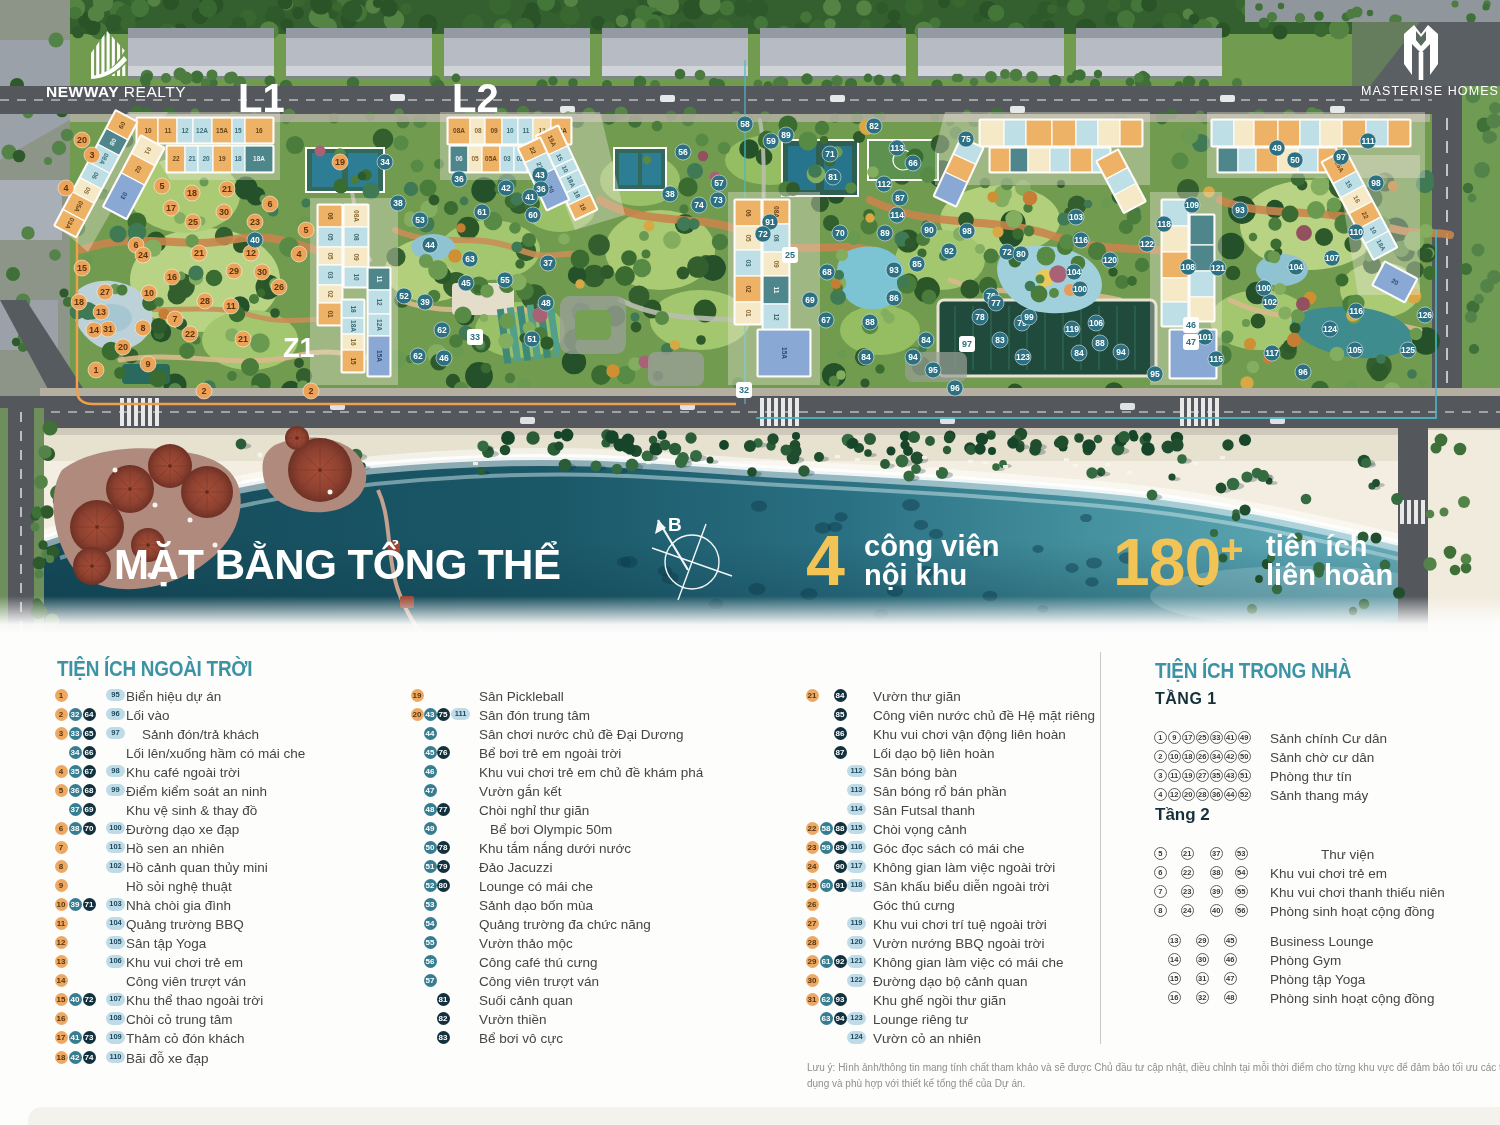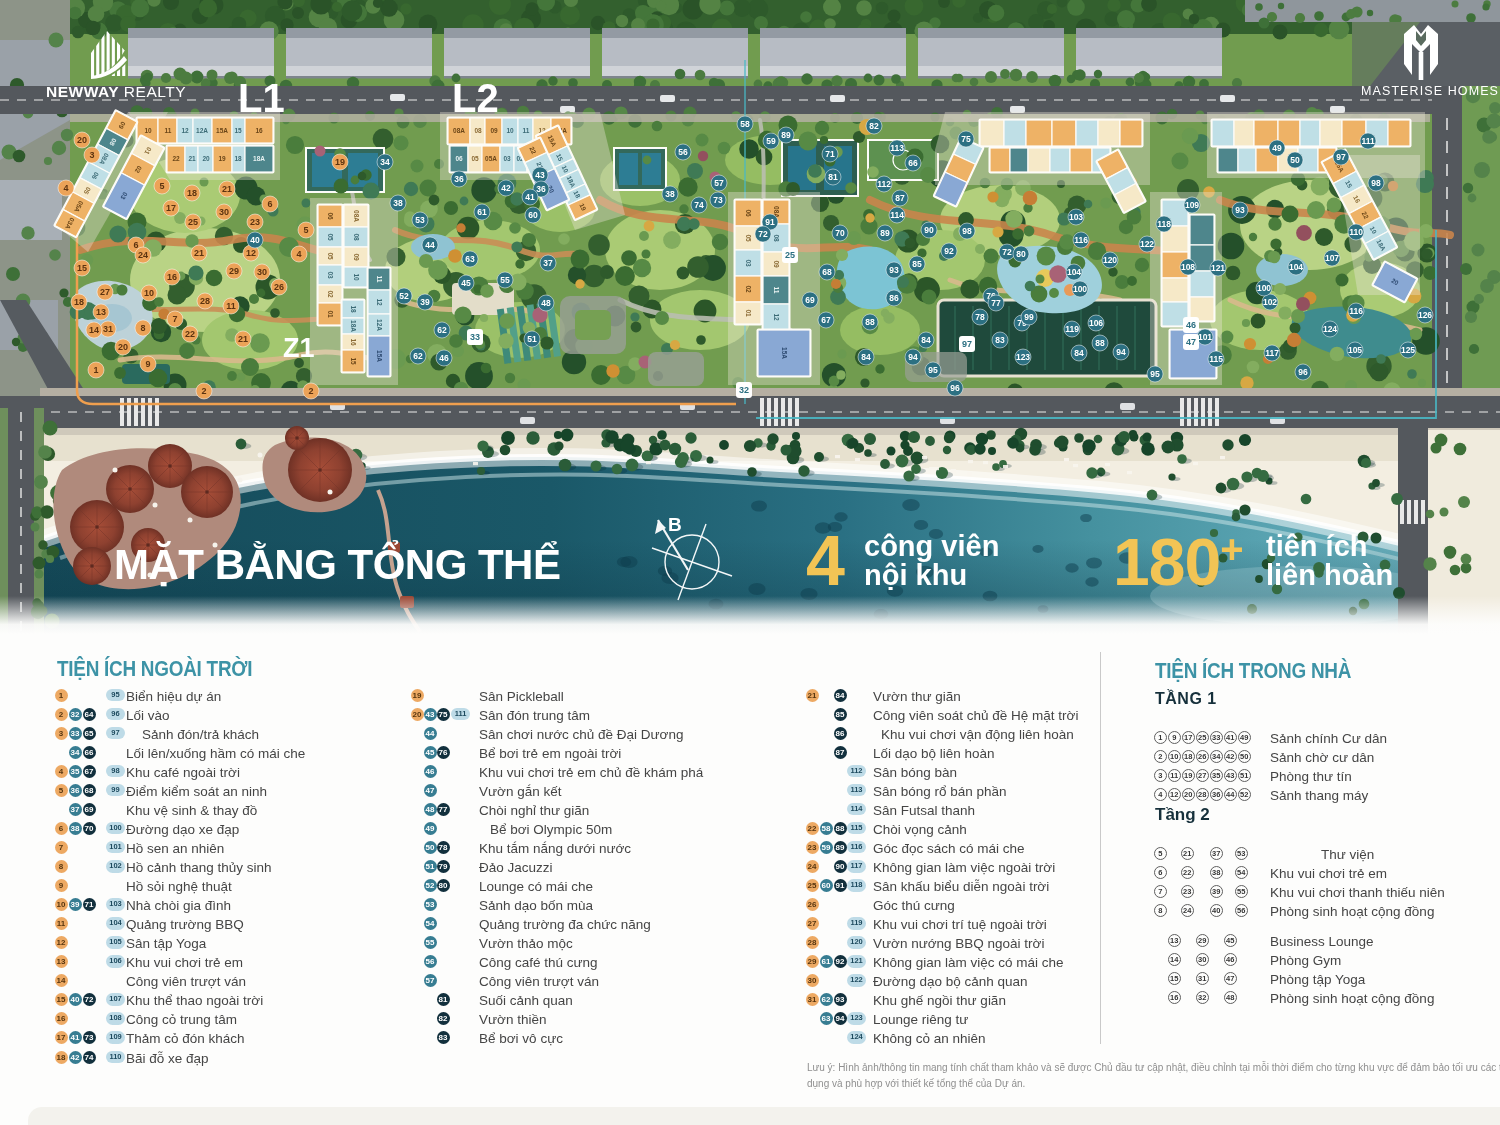--- a/index.html
+++ b/index.html
@@ -2127,21 +2127,21 @@
       <span class="ltxt" style="left:72px">Đường dạo xe đạp</span>
     </div>
     <div class="lrow" style="left:54px;top:840.9px">
       <span class="bo" style="left:0.5px">7</span>
       <span class="bp" style="left:52px">101</span>
       <span class="ltxt" style="left:72px">Hồ sen an nhiên</span>
     </div>
     <div class="lrow" style="left:54px;top:860.0px">
       <span class="bo" style="left:0.5px">8</span>
       <span class="bp" style="left:52px">102</span>
-      <span class="ltxt" style="left:72px">Hồ cảnh thang thủy sinh</span>
+      <span class="ltxt" style="left:72px">Hồ cảnh quan thủy mini</span>
     </div>
     <div class="lrow" style="left:54px;top:879.0px">
       <span class="bo" style="left:0.5px">9</span>
       <span class="ltxt" style="left:72px">Hồ  sỏi nghệ thuật</span>
     </div>
     <div class="lrow" style="left:54px;top:898.0px">
       <span class="bo" style="left:0.5px">10</span>
       <span class="bt" style="left:14.5px">39</span>
       <span class="bd" style="left:28.5px">71</span>
       <span class="bp" style="left:52px">103</span>
@@ -2169,21 +2169,21 @@
     <div class="lrow" style="left:54px;top:993.3px">
       <span class="bo" style="left:0.5px">15</span>
       <span class="bt" style="left:14.5px">40</span>
       <span class="bd" style="left:28.5px">72</span>
       <span class="bp" style="left:52px">107</span>
       <span class="ltxt" style="left:72px">Khu thể thao ngoài trời</span>
     </div>
     <div class="lrow" style="left:54px;top:1012.4px">
       <span class="bo" style="left:0.5px">16</span>
       <span class="bp" style="left:52px">108</span>
-      <span class="ltxt" style="left:72px">Công cỏ trung tâm</span>
+      <span class="ltxt" style="left:72px">Chòi cỏ trung tâm</span>
     </div>
     <div class="lrow" style="left:54px;top:1031.4px">
       <span class="bo" style="left:0.5px">17</span>
       <span class="bt" style="left:14.5px">41</span>
       <span class="bd" style="left:28.5px">73</span>
       <span class="bp" style="left:52px">109</span>
       <span class="ltxt" style="left:72px">Thảm cỏ đón khách</span>
     </div>
     <div class="lrow" style="left:54px;top:1050.5px">
       <span class="bo" style="left:0.5px">18</span>
@@ -2276,25 +2276,25 @@
       <span class="bd" style="left:26.5px">83</span>
       <span class="ltxt" style="left:69px">Bể bơi vô cực</span>
     </div>
     <div class="lrow" style="left:805px;top:688.5px">
       <span class="bo" style="left:0.5px">21</span>
       <span class="bd" style="left:28.5px">84</span>
       <span class="ltxt" style="left:68px">Vườn thư giãn</span>
     </div>
     <div class="lrow" style="left:805px;top:707.5px">
       <span class="bd" style="left:28.5px">85</span>
-      <span class="ltxt" style="left:68px">Công viên soát chủ đề Hệ mặt trời</span>
+      <span class="ltxt" style="left:68px">Công viên nước chủ đề Hệ mặt riêng</span>
     </div>
     <div class="lrow" style="left:805px;top:726.6px">
       <span class="bd" style="left:28.5px">86</span>
-      <span class="ltxt" style="left:76px">Khu vui chơi vận động liên hoàn</span>
+      <span class="ltxt" style="left:68px">Khu vui chơi vận động liên hoàn</span>
     </div>
     <div class="lrow" style="left:805px;top:745.6px">
       <span class="bd" style="left:28.5px">87</span>
       <span class="ltxt" style="left:68px">Lối dạo bộ liên hoàn</span>
     </div>
     <div class="lrow" style="left:805px;top:764.7px">
       <span class="bp" style="left:42px">112</span>
       <span class="ltxt" style="left:68px">Sân bóng bàn</span>
     </div>
     <div class="lrow" style="left:805px;top:783.8px">
@@ -2365,21 +2365,21 @@
       <span class="ltxt" style="left:68px">Khu ghế ngồi thư giãn</span>
     </div>
     <div class="lrow" style="left:805px;top:1012.4px">
       <span class="bt" style="left:14.5px">63</span>
       <span class="bd" style="left:28.5px">94</span>
       <span class="bp" style="left:42px">123</span>
       <span class="ltxt" style="left:68px">Lounge riêng tư</span>
     </div>
     <div class="lrow" style="left:805px;top:1031.4px">
       <span class="bp" style="left:42px">124</span>
-      <span class="ltxt" style="left:68px">Không cỏ an nhiên</span>
+      <span class="ltxt" style="left:68px">Vườn cỏ an nhiên</span>
     </div>
     <div style="position:absolute;left:1100px;top:652px;width:1px;height:392px;background:#c9c9c9"></div>
     <div class="h1" style="left:1155px;top:658px">TIỆN ÍCH TRONG NHÀ</div>
     <div class="h2" style="left:1155px;top:690px">TẦNG 1</div>
     <div class="lrow" style="left:0;top:730.5px">
       <span class="bc" style="left:1153.5px">1</span>
       <span class="bc" style="left:1167.5px">9</span>
       <span class="bc" style="left:1181.5px">17</span>
       <span class="bc" style="left:1195.5px">25</span>
       <span class="bc" style="left:1209.5px">33</span>

